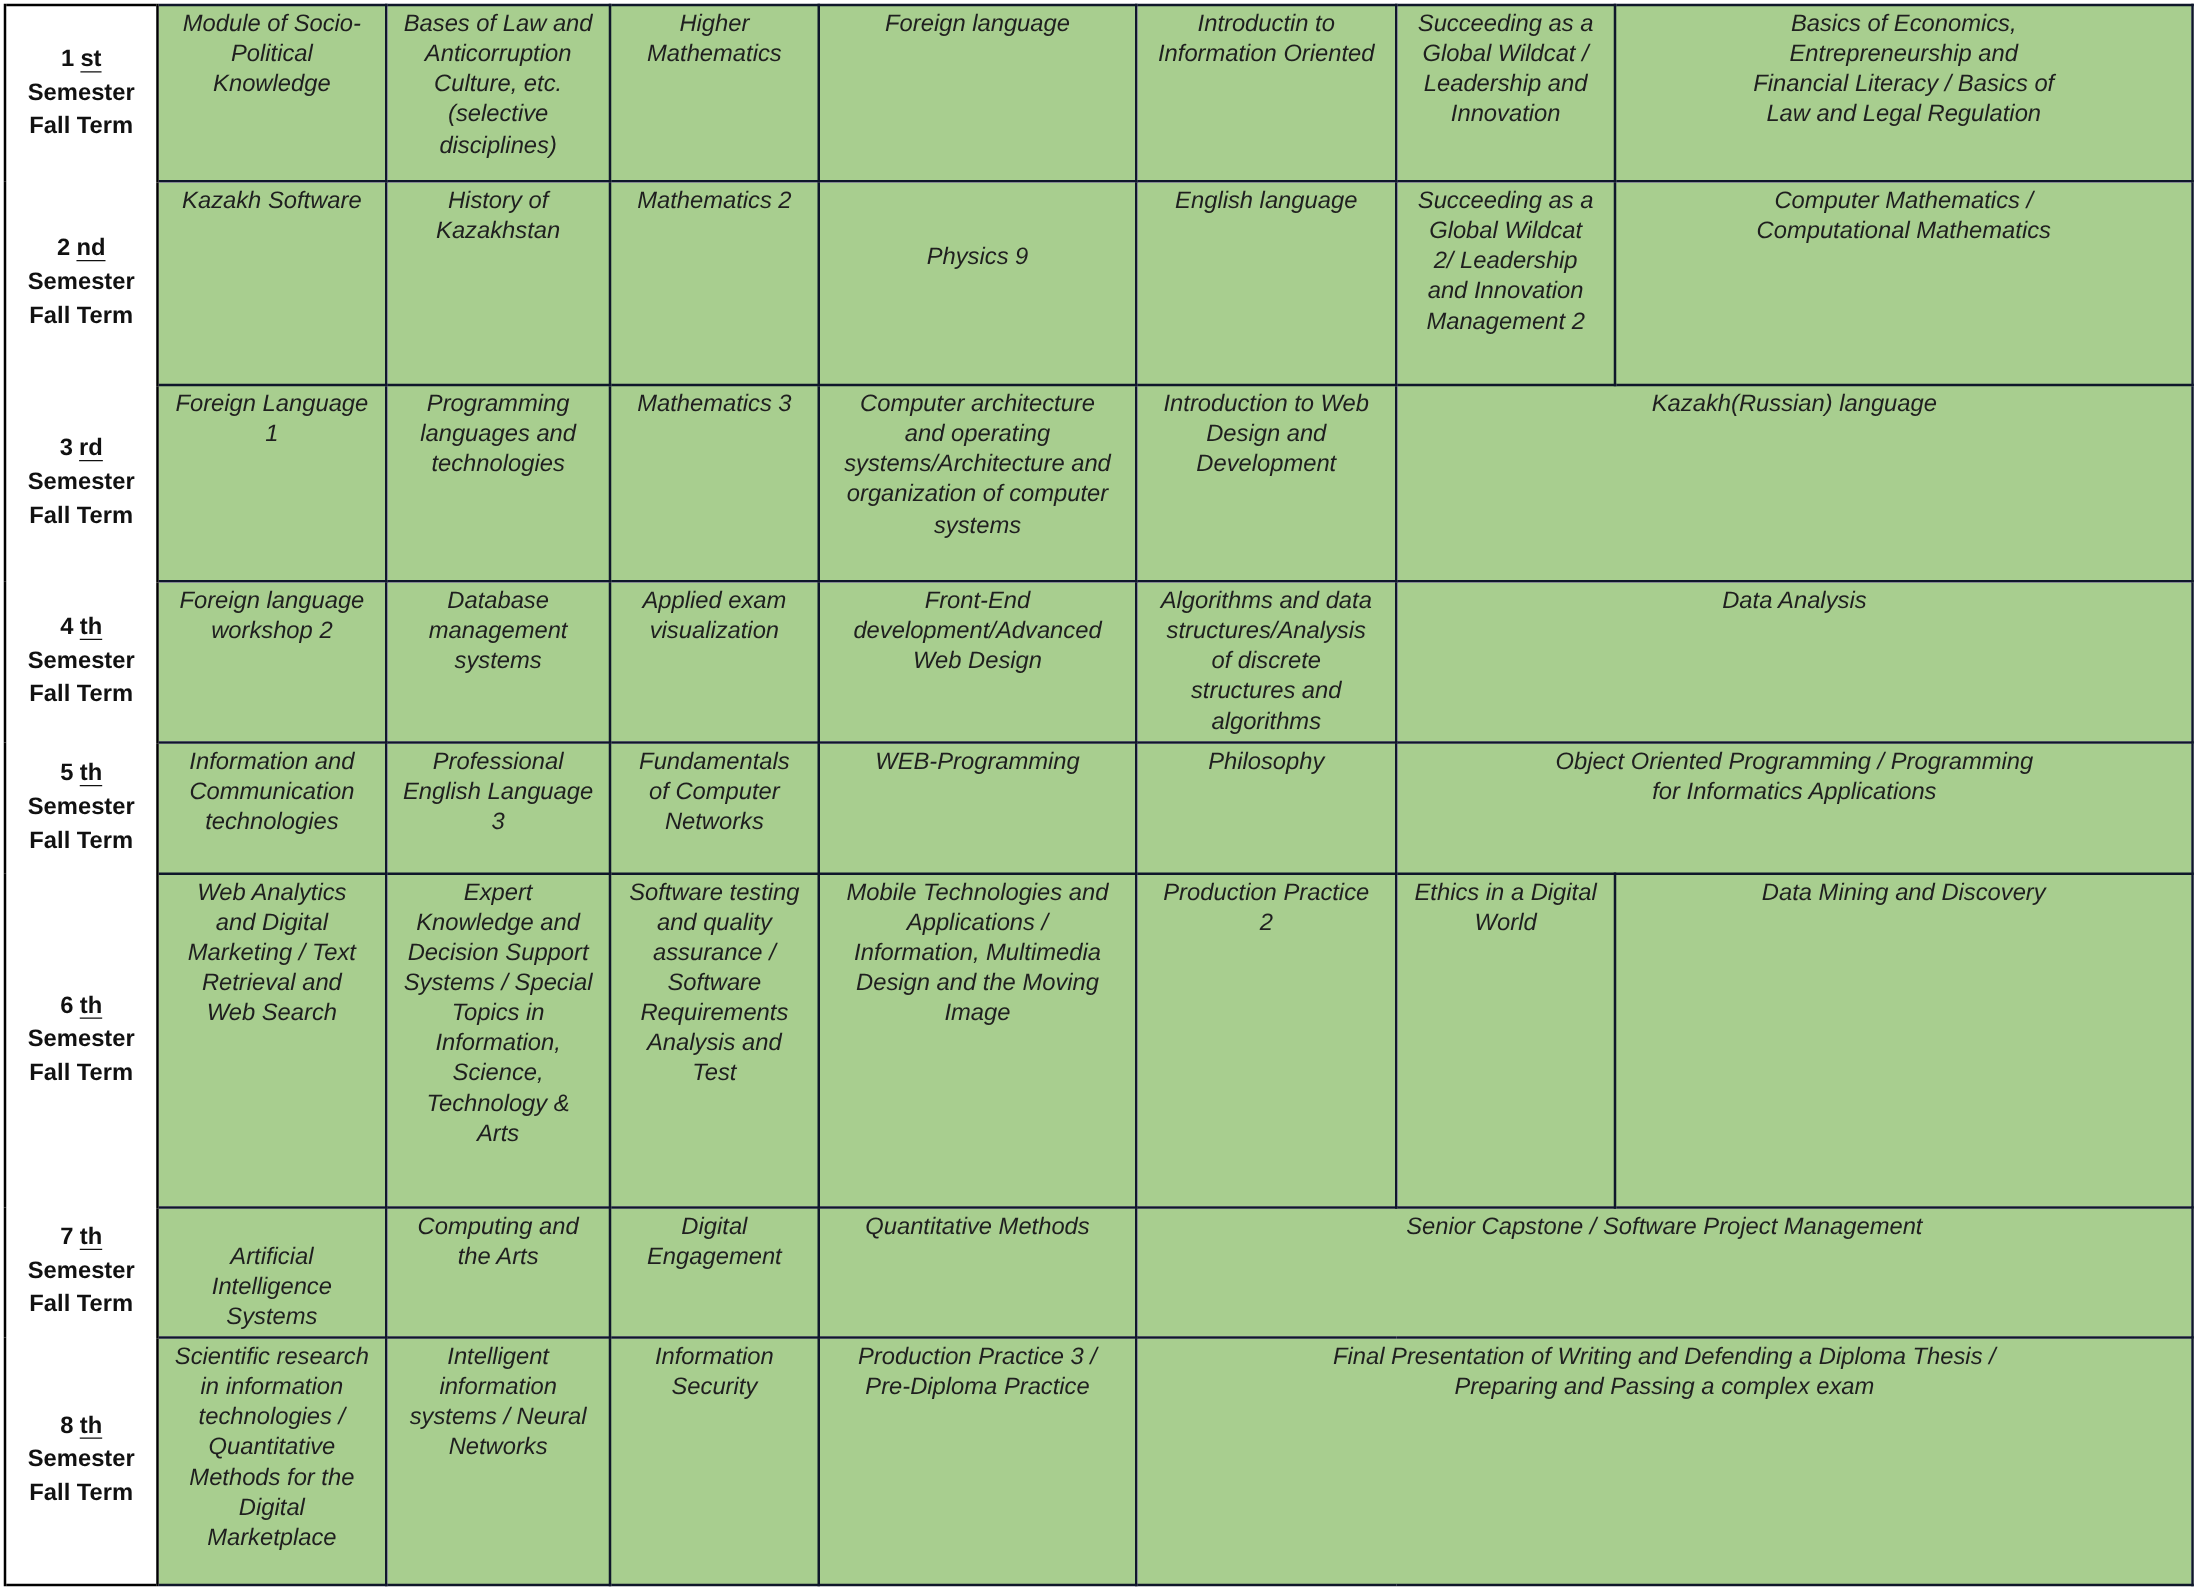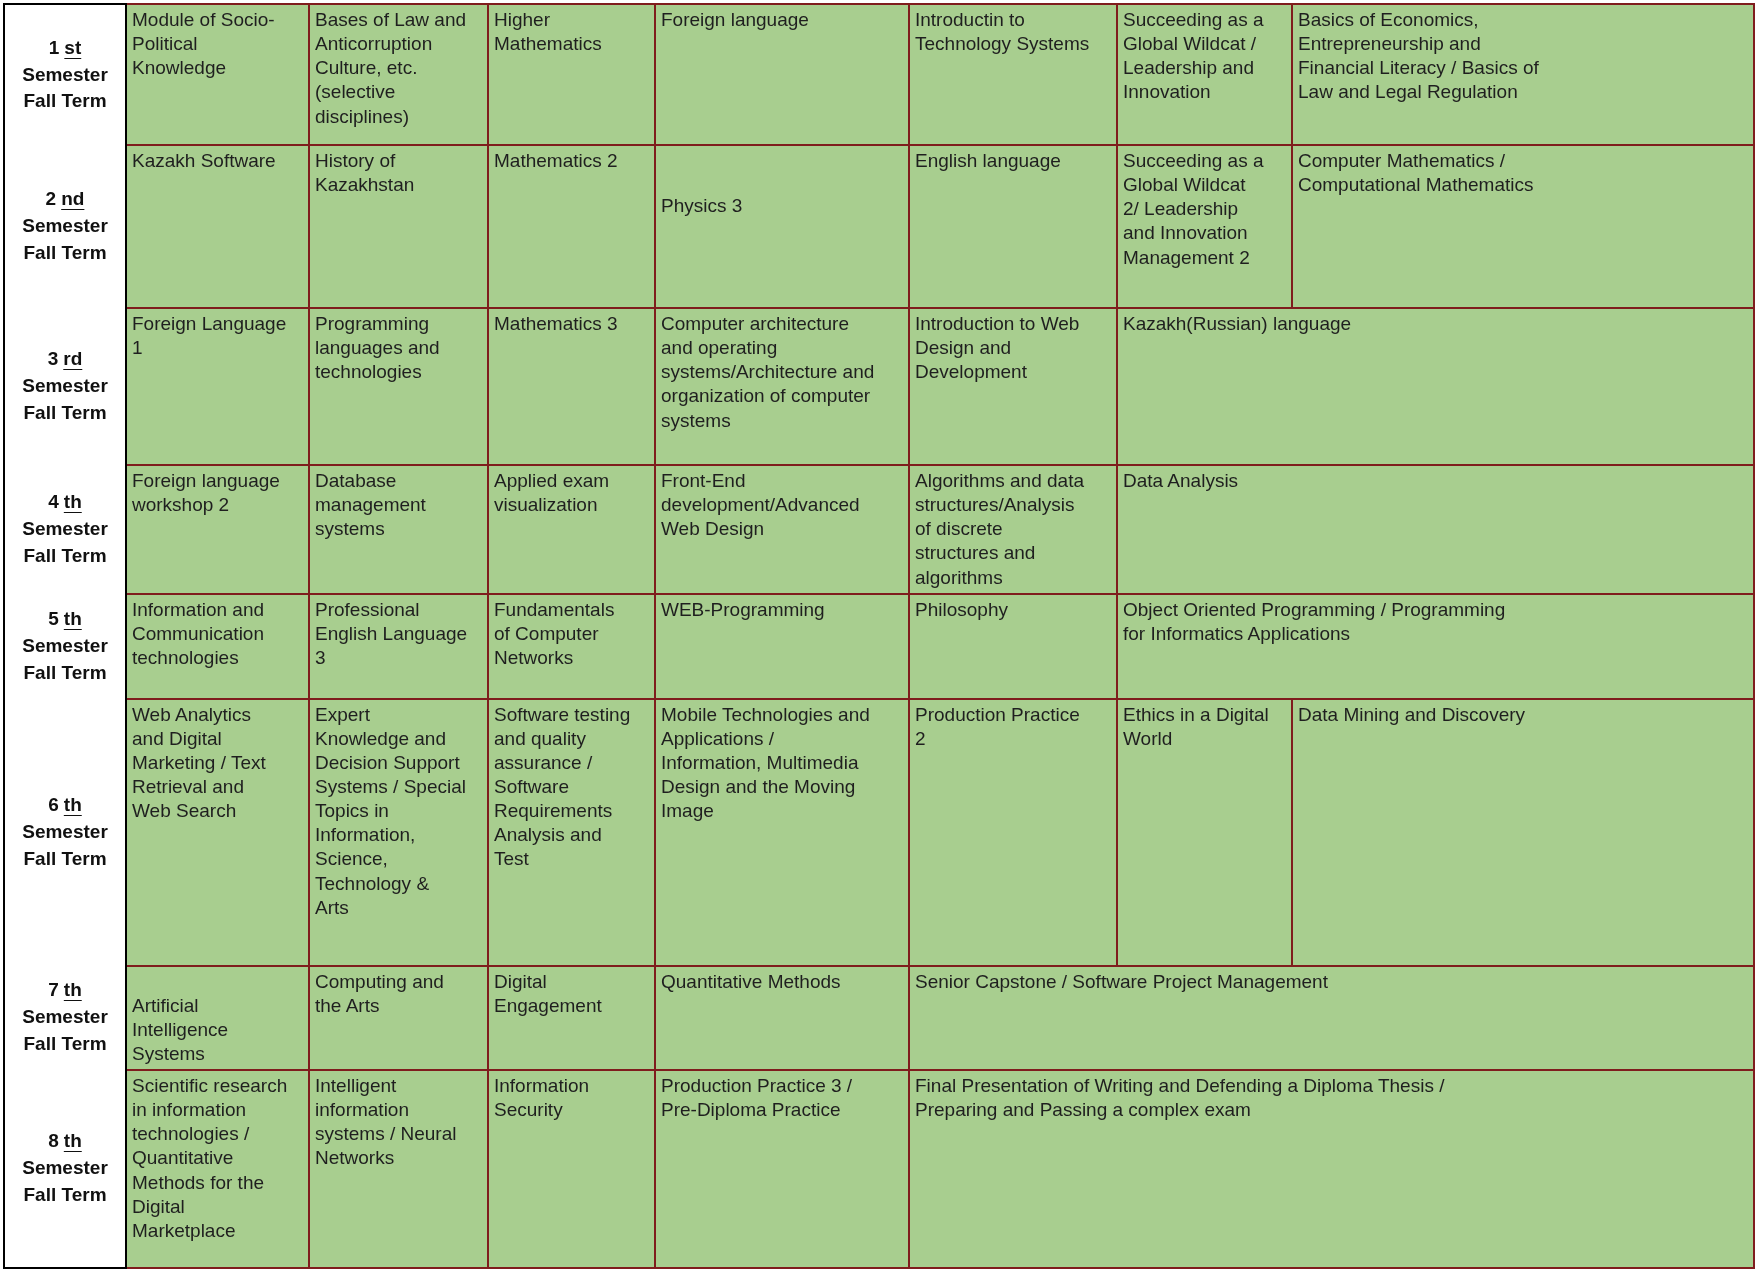--- a/index.html
+++ b/index.html
@@ -34,29 +34,31 @@
   tr:nth-child(1) { height: 141px; }
   tr:nth-child(2) { height: 163px; }
   tr:nth-child(3) { height: 157px; }
   tr:nth-child(4) { height: 128px; }
   tr:nth-child(5) { height: 105px;  }
   tr:nth-child(6) { height: 267px; }
   tr:nth-child(7) { height: 104px; }
   tr:nth-child(8) { height: 198px; }
 
   td.course-cell {
-    border: 2px solid #7f1d1d;
+    border: 2px solid #0f172a;
     background: #a8ce8f;
+    text-align: center;
     vertical-align: top;
     font-size: 19px;
     line-height: 1.27;
     padding: 3px 5px;
     white-space: pre-line;
     overflow: hidden;
     word-wrap: break-word;
+    font-style: italic;
   }
   td.label-cell {
     border-left: 2px solid #000000;
     border-right: 2px solid #000000;
     border-top: 0;
     border-bottom: 0;
     background: #ffffff;
     text-align: center;
     vertical-align: middle;
     font-weight: 700;
@@ -105,41 +107,41 @@
 Knowledge</td>
         <td class="course-cell" data-row="1" data-col="2">Bases of Law and
 Anticorruption
 Culture, etc.
 (selective
 disciplines)</td>
         <td class="course-cell" data-row="1" data-col="3">Higher
 Mathematics</td>
         <td class="course-cell" data-row="1" data-col="4">Foreign language</td>
         <td class="course-cell" data-row="1" data-col="5">Introductin to
-Technology Systems</td>
+Information Oriented</td>
         <td class="course-cell" data-row="1" data-col="6">Succeeding as a
 Global Wildcat /
 Leadership and
 Innovation</td>
         <td class="course-cell" data-row="1" data-col="7">Basics of Economics,
 Entrepreneurship and
 Financial Literacy / Basics of
 Law and Legal Regulation</td>
       </tr>
       <tr>
         <td class="label-cell" data-row="2" data-col="0">
           <div class="sem-l1"><span class="sem-num">2</span><span class="sem-suffix">nd</span></div>
           <div class="sem-l2">Semester</div>
           <div class="sem-l3">Fall Term</div>
         </td>
         <td class="course-cell" data-row="2" data-col="1">Kazakh Software</td>
         <td class="course-cell" data-row="2" data-col="2">History of
 Kazakhstan</td>
         <td class="course-cell" data-row="2" data-col="3">Mathematics 2</td>
-        <td class="course-cell" data-row="2" data-col="4">Physics 3</td>
+        <td class="course-cell" data-row="2" data-col="4">Physics 9</td>
         <td class="course-cell" data-row="2" data-col="5">English language</td>
         <td class="course-cell" data-row="2" data-col="6">Succeeding as a
 Global Wildcat
 2/ Leadership
 and Innovation
 Management 2</td>
         <td class="course-cell" data-row="2" data-col="7">Computer Mathematics /
 Computational Mathematics</td>
       </tr>
       <tr>

